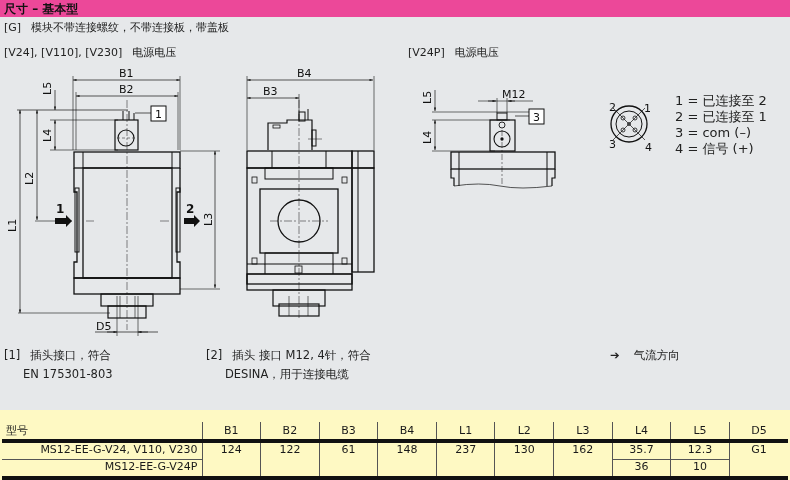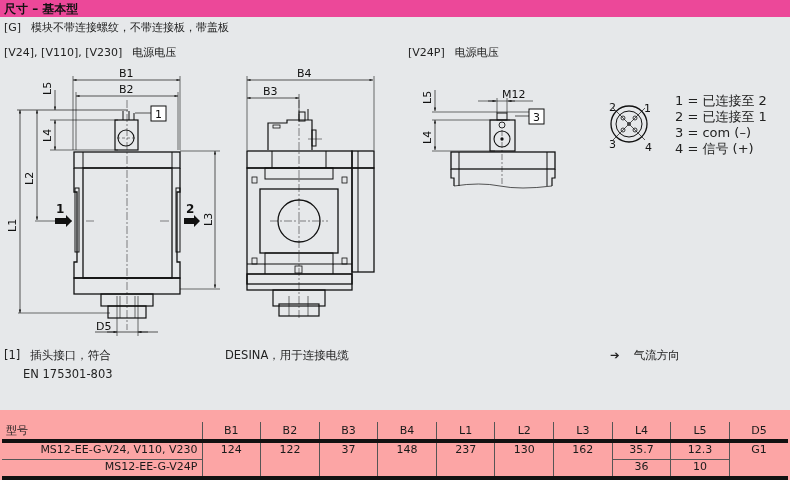--- a/index.html
+++ b/index.html
@@ -19,21 +19,21 @@
     font-size: 12px; font-weight: bold; color: #111;
   }
   .txt { position: absolute; font-size: 11px; color: #222; white-space: nowrap; }
   .tag { display: inline-block; margin-right: 10px; }
   svg.drawing { position: absolute; left: 0; top: 0; }
   svg.drawing text { font-family: "DejaVu Sans", "Liberation Sans", sans-serif; fill: #111; }
   .pinlist { position: absolute; left: 675px; top: 93px; font-size: 13px; line-height: 16px; color: #222; }
   .notes { position: absolute; font-size: 11.5px; line-height: 19px; color: #222; }
   .notes .indent { padding-left: 19px; }
   .table-wrap {
-    position: absolute; left: 0; top: 410px; width: 790px; height: 70px; background: #fca5a5;
+    position: absolute; left: 0; top: 410px; width: 790px; height: 70px; background: #fef9c3;
   }
   table {
     position: absolute; left: 2px; top: 12px;
     border-collapse: collapse; font-size: 11px; table-layout: fixed;
     width: 786px;
   }
   th, td { padding: 0 4px; height: 16px; }
   th { font-weight: normal; text-align: center; border-left: 1px solid #555; border-bottom: 4px solid #111; height: 17px; }
   th.first { text-align: left; border-left: none; }
   td { text-align: center; border-left: 1px solid #555; vertical-align: top; }
@@ -256,20 +256,21 @@
   <div>3 = com (–)</div>
   <div>4 = 信号 (+)</div>
 </div>
 
 <div class="notes" style="left:4px; top:346px;">
   <div><span class="tag">[1]</span><span>插头接口，符合</span></div>
   <div class="indent">EN 175301-803</div>
 </div>
 
 <div class="notes" style="left:206px; top:346px;">
+  <div><span class="tag">[2]</span><span>插头 接口 M12, 4针，符合</span></div>
   <div class="indent">DESINA，用于连接电缆</div>
 </div>
 
 <div class="notes" style="left:610px; top:346px;">
   <span style="font-weight:bold; margin-right:14px;">➔</span><span>气流方向</span>
 </div>
 
 <div class="table-wrap">
   <table>
     <colgroup>
@@ -298,21 +299,21 @@
         <th>L4</th>
         <th>L5</th>
         <th>D5</th>
       </tr>
     </thead>
     <tbody>
       <tr>
         <td class="model">MS12-EE-G-V24, V110, V230</td>
         <td rowspan="2" class="span">124</td>
         <td rowspan="2" class="span">122</td>
-        <td rowspan="2" class="span">37</td>
+        <td rowspan="2" class="span">61</td>
         <td rowspan="2" class="span">148</td>
         <td rowspan="2" class="span">237</td>
         <td rowspan="2" class="span">130</td>
         <td rowspan="2" class="span">162</td>
         <td class="sub">35.7</td>
         <td class="sub">12.3</td>
         <td rowspan="2" class="span">G1</td>
       </tr>
       <tr class="r2">
         <td class="model" style="border-bottom:4px solid #111;">MS12-EE-G-V24P</td>

